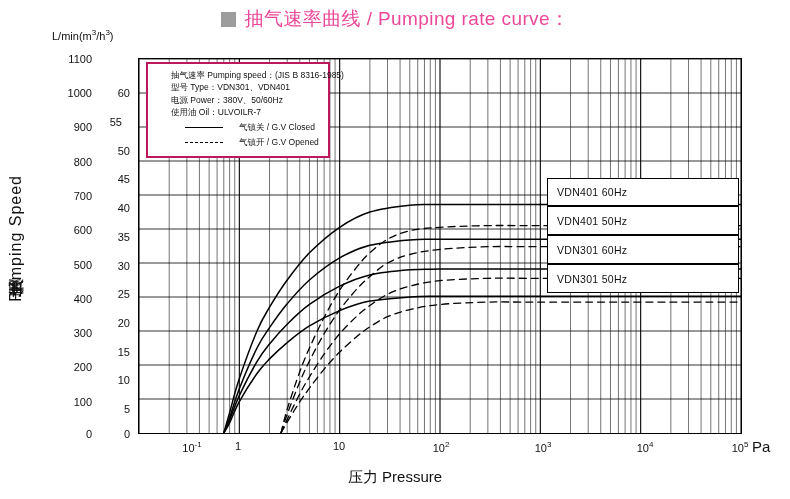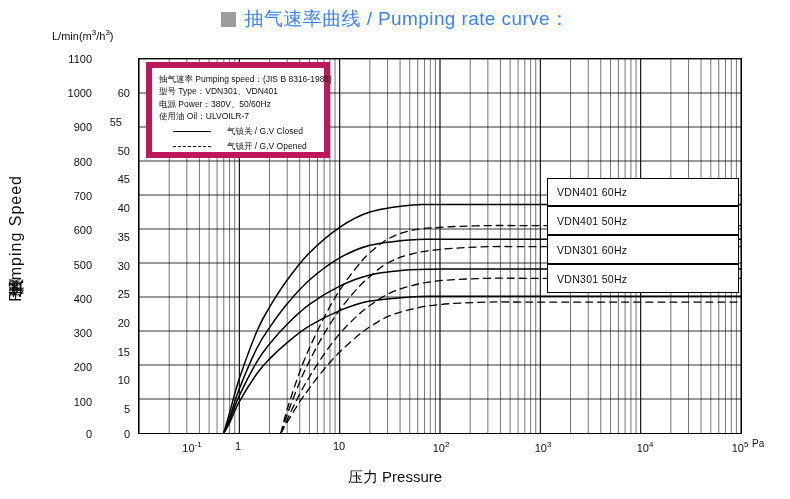--- a/index.html
+++ b/index.html
@@ -15,40 +15,40 @@
 
   
   .title-wrap{
     position:absolute;left:0;top:6px;width:790px;
     display:flex;align-items:center;justify-content:center;gap:9px;
   }
   .title-mark{
     width:15px;height:15px;background:#9d9d9d;display:inline-block;
   }
   .title-text{
-    font-size:19px;color:#3b82f6;letter-spacing:.4px;white-space:nowrap;
+    font-size:19px;color:#ec4899;letter-spacing:.4px;white-space:nowrap;
   }
 
   
   .unit-label{
     position:absolute;left:52px;top:28px;font-size:11px;color:#111;
   }
   .unit-label sup{font-size:8px;}
   .y-axis-title{
     position:absolute;left:6px;top:175px;width:22px;
     font-size:16px;color:#111;
     writing-mode:vertical-rl;transform:rotate(180deg);
     white-space:nowrap;letter-spacing:1px;
   }
   .x-axis-title{
     position:absolute;left:0;top:468px;width:790px;text-align:center;
     font-size:15px;color:#111;
   }
   .pa-label{
-    position:absolute;left:752px;top:438px;font-size:10px;color:#111;
+    position:absolute;left:752px;top:438px;font-size:15px;color:#111;
   }
 
   
   
   #plot{
     position:absolute;left:138px;top:58px;width:604px;height:376px;
     border:1px solid #000;box-sizing:border-box;background:#fff;
   }
   #plot svg{display:block;}
 
@@ -61,22 +61,22 @@
   }
   .xtick{
     position:absolute;font-size:11px;color:#111;text-align:center;
     transform:translateX(-50%);
   }
   .xtick sup{font-size:8px;}
 
   
   .infobox{
     position:absolute;left:146px;top:62px;width:184px;height:96px;
-    border:6px solid #be185d;background:#fff;box-sizing:border-box;
-    padding:5px 6px 0 7px;
+    border:2px solid #be185d;background:#fff;box-sizing:border-box;
+    padding:5px 6px 0 23px;
   }
   .infobox .line{
     font-size:8.5px;color:#111;line-height:12.4px;white-space:nowrap;
   }
   .legend-row{display:flex;align-items:center;gap:16px;margin-top:3px;padding-left:14px;}
   .legend-line{width:38px;height:0;border-top:1.2px solid #000;display:inline-block;}
   .legend-line.dashed{border-top:1.2px dashed #000;}
   .legend-text{font-size:8.5px;color:#111;white-space:nowrap;}
 
   

